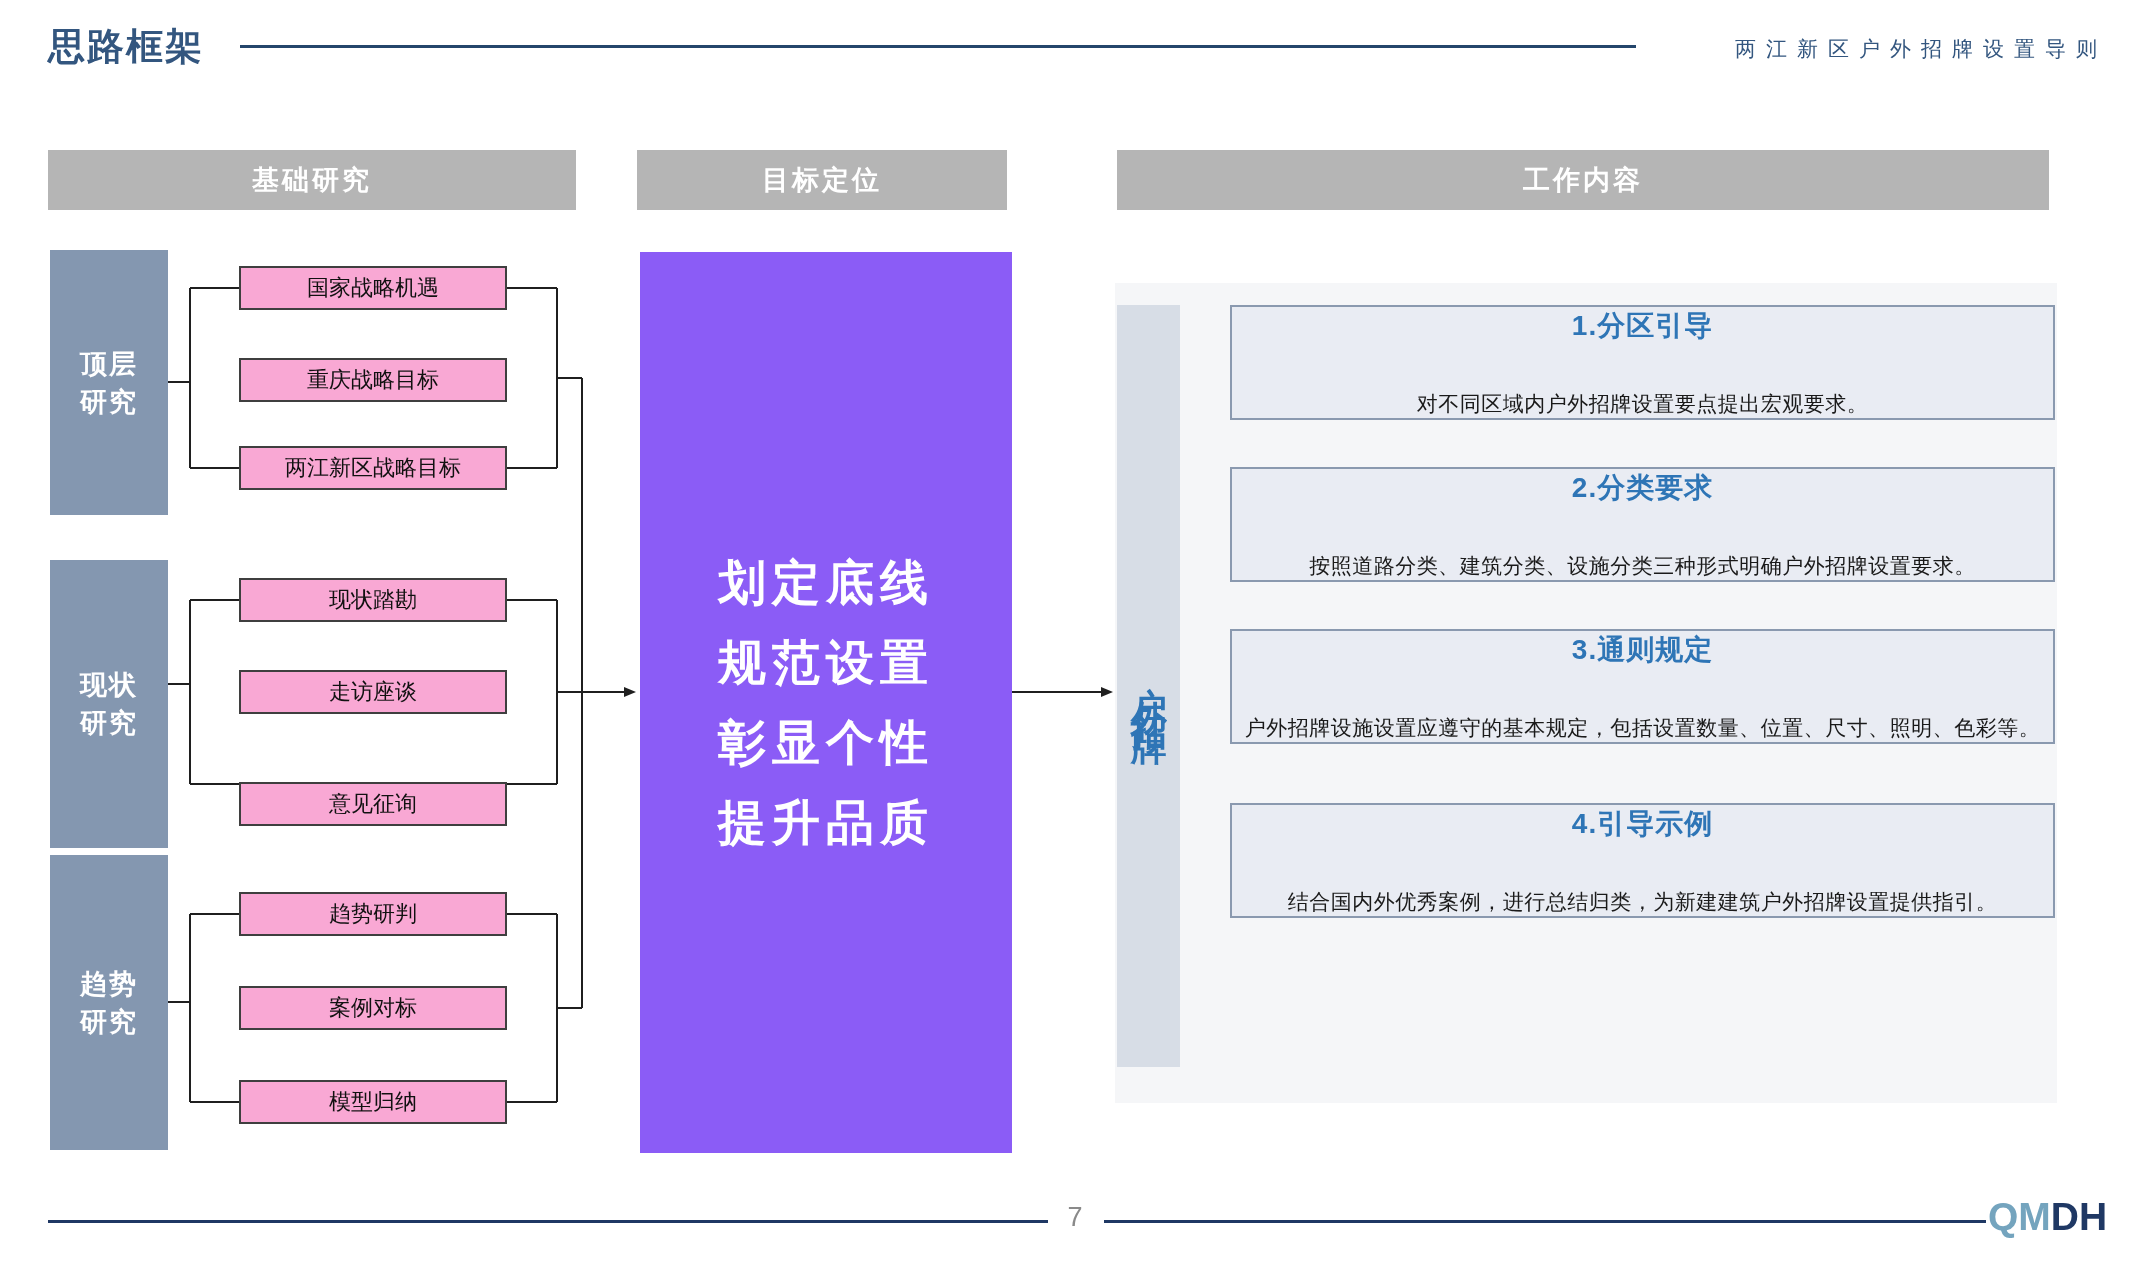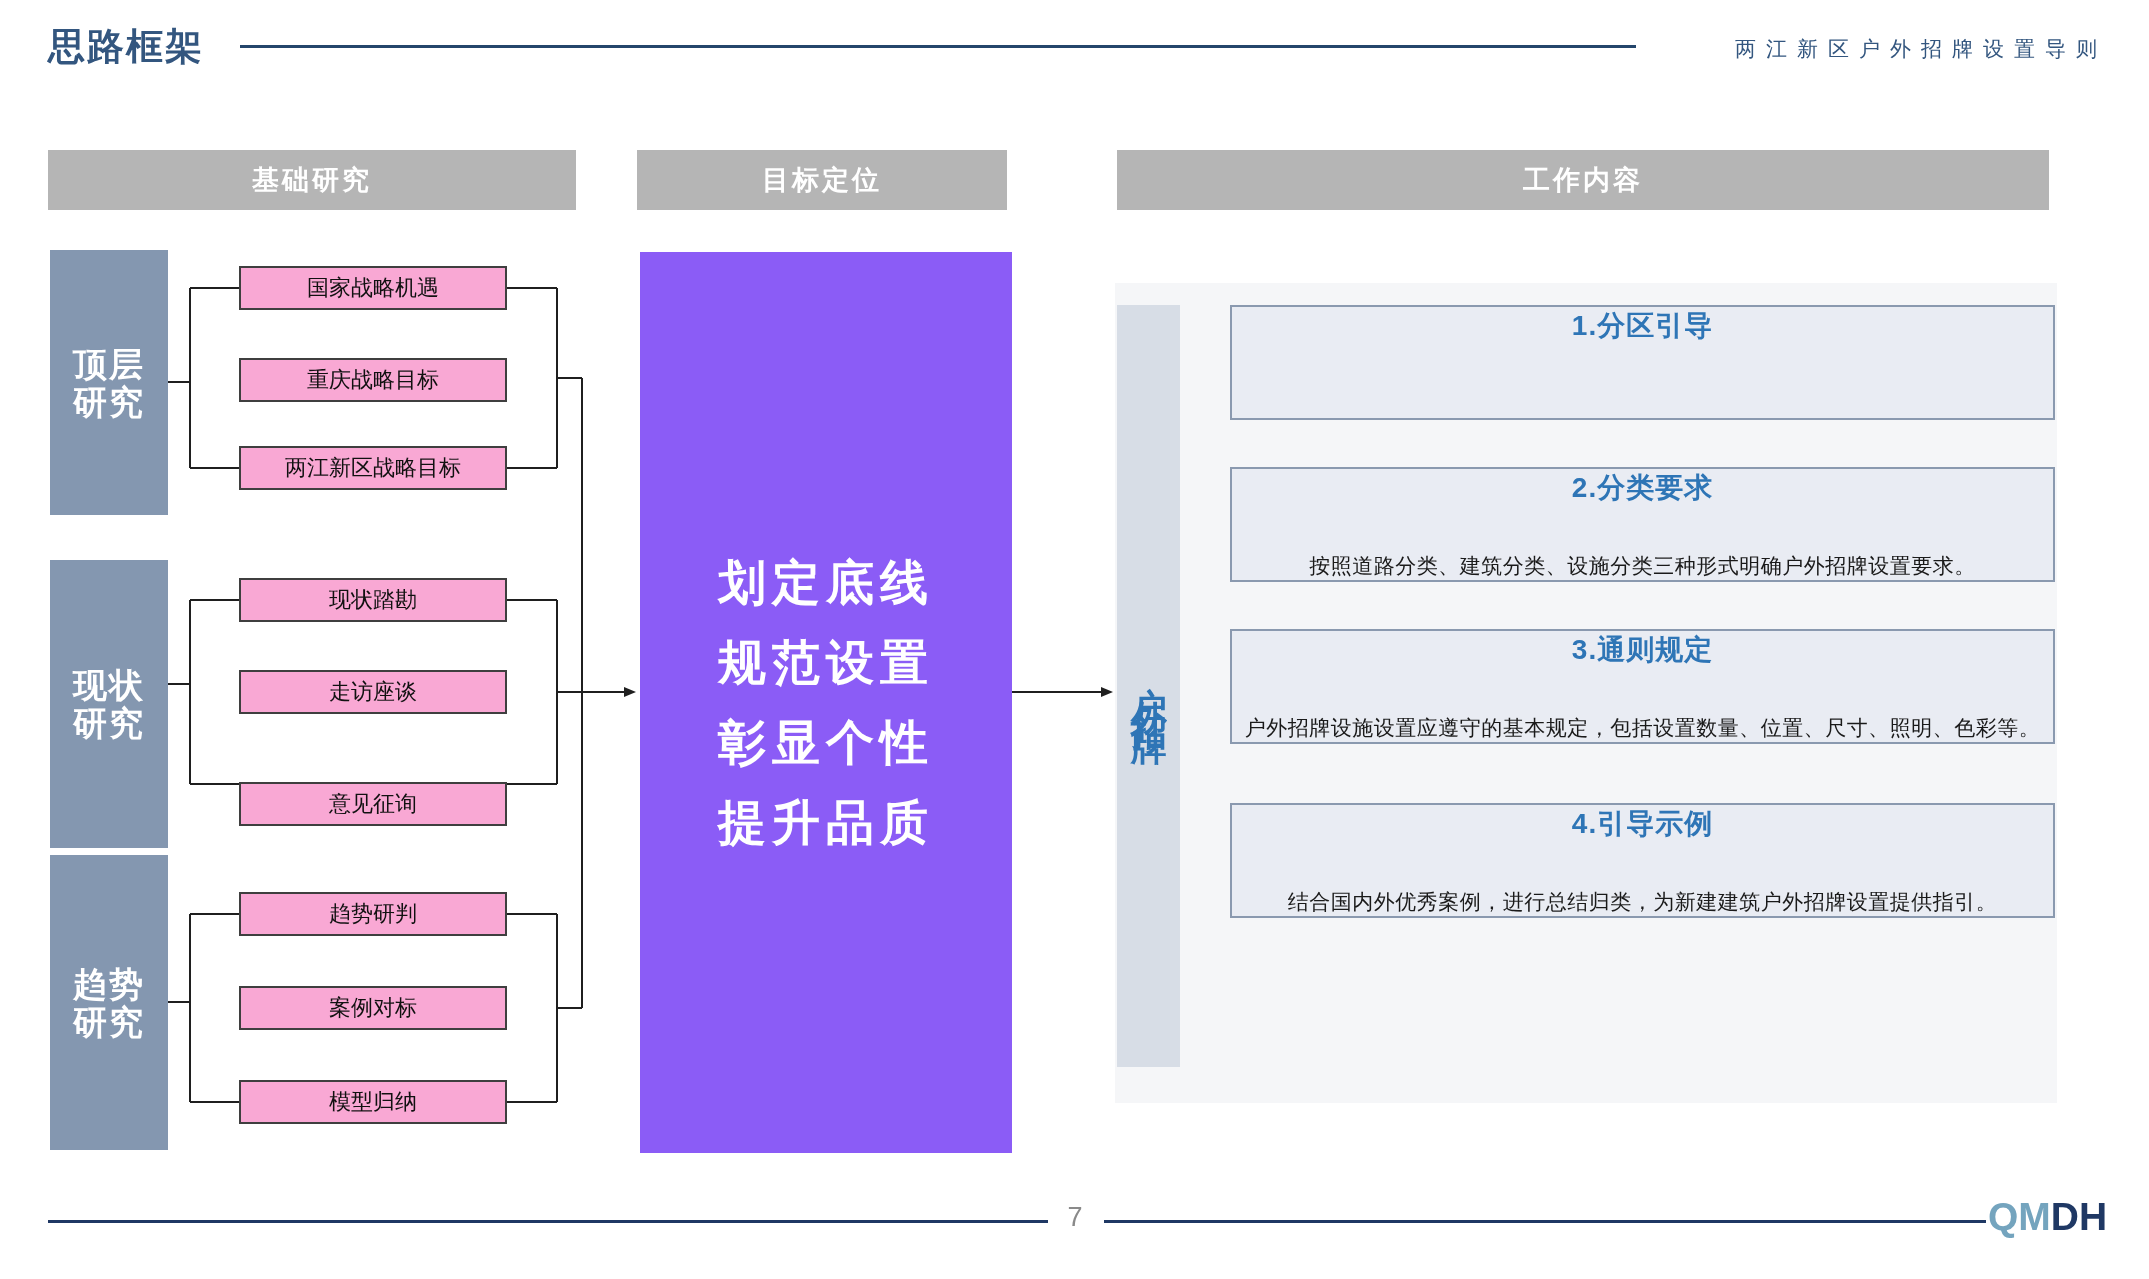--- a/index.html
+++ b/index.html
@@ -15,21 +15,21 @@
     letter-spacing:10px;font-weight:500;}
   
   .col-header{position:absolute;top:150px;height:60px;background:#b5b5b5;color:#ffffff;
     font-size:27px;font-weight:bold;letter-spacing:3px;display:flex;align-items:center;justify-content:center;}
   .col-basic{left:48px;width:528px;}
   .col-goal{left:637px;width:370px;}
   .col-work{left:1117px;width:932px;}
   
   .group-label{position:absolute;left:50px;width:118px;background:#8497b0;color:#ffffff;
     display:flex;flex-direction:column;align-items:center;justify-content:center;
-    font-size:34px;font-weight:bold;line-height:38px;letter-spacing:2px;}
+    font-size:27px;font-weight:bold;line-height:38px;letter-spacing:2px;}
   .g1{top:250px;height:265px;}
   .g2{top:560px;height:288px;}
   .g3{top:855px;height:295px;}
   .item-box{position:absolute;left:239px;width:268px;height:44px;background:#f9a8d4;
     border:2px solid #3f3f3f;box-sizing:border-box;display:flex;align-items:center;
     justify-content:center;font-size:22px;color:#111111;}
   
   .goal-box{position:absolute;left:640px;top:252px;width:372px;height:901px;background:#8b5cf6;
     display:flex;flex-direction:column;align-items:center;justify-content:center;}
   .goal-line{color:#ffffff;font-size:48px;font-weight:bold;line-height:80px;letter-spacing:6px;}
@@ -143,20 +143,21 @@
     <div class="goal-line">提升品质</div>
   </div>
 
   <div class="work-panel"></div>
   <div class="side-label">
     <span class="side-label-text">户外招牌</span>
   </div>
 
   <div class="work-box wb1">
     <div class="work-title">1.分区引导</div>
+    <div class="work-desc">对不同区域内户外招牌设置要点提出宏观要求。</div>
   </div>
   <div class="work-box wb2">
     <div class="work-title">2.分类要求</div>
     <div class="work-desc">按照道路分类、建筑分类、设施分类三种形式明确户外招牌设置要求。</div>
   </div>
   <div class="work-box wb3">
     <div class="work-title">3.通则规定</div>
     <div class="work-desc">户外招牌设施设置应遵守的基本规定，包括设置数量、位置、尺寸、照明、色彩等。</div>
   </div>
   <div class="work-box wb4">

